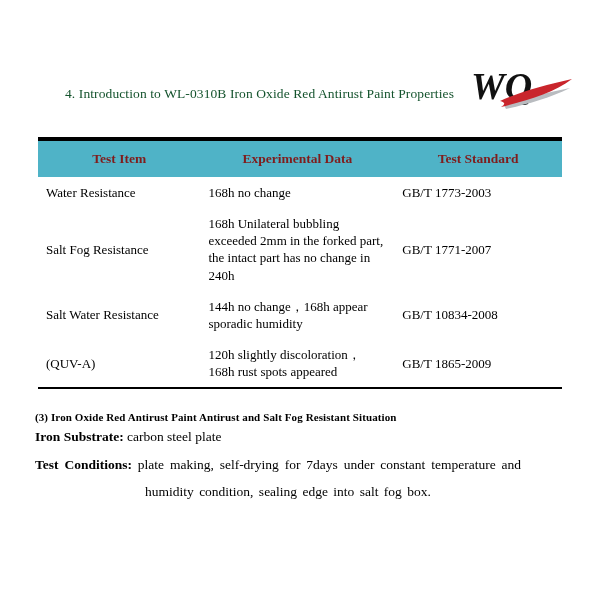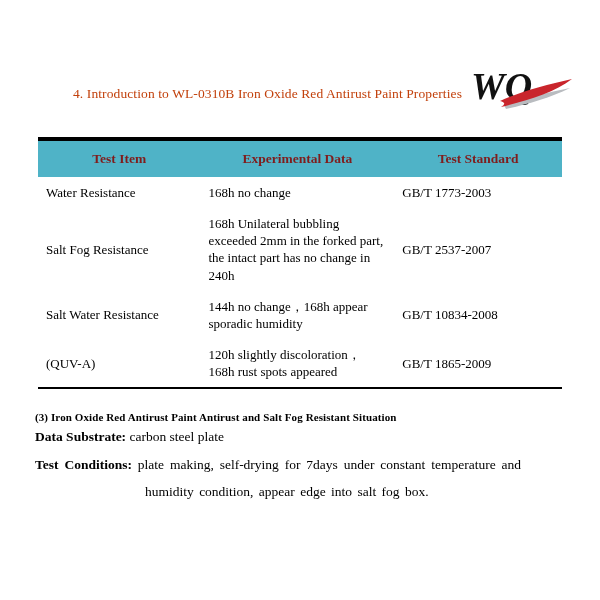--- a/index.html
+++ b/index.html
@@ -2,21 +2,21 @@
 <html><head>
 <meta charset="utf-8">
 <style>
   * { margin:0; padding:0; box-sizing:border-box; }
   html,body { width:600px; height:600px; background:#ffffff; }
   body { font-family:"Liberation Serif", serif; color:#000; }
   .page { position:relative; width:600px; height:600px; background:#fff; overflow:hidden; }
 
   .title {
     position:absolute; left:65px; top:86px;
-    font-size:13.5px; letter-spacing:0.1px; color:#c2410c;margin-left:8px;
+    font-size:13.5px; letter-spacing:0.1px; color:#14532d;
   }
 
   .logo { position:absolute; left:470px; top:64px; width:105px; height:50px; }
   .logo svg text { font-family:"Liberation Serif", serif; fill:#111; }
 
   table.props {
     position:absolute; left:38px; top:137px; width:524px;
     border-collapse:collapse; table-layout:fixed;
     border-top:4px solid #000; border-bottom:2px solid #000;
   }
@@ -72,44 +72,44 @@
     </thead>
     <tbody>
       <tr>
         <td>Water Resistance</td>
         <td>168h no change</td>
         <td>GB/T 1773-2003</td>
       </tr>
       <tr>
         <td>Salt Fog Resistance</td>
         <td>168h Unilateral bubbling exceeded 2mm in the forked part, the intact part has no change in 240h</td>
-        <td>GB/T 2537-2007</td>
+        <td>GB/T 1771-2007</td>
       </tr>
       <tr>
         <td>Salt Water Resistance</td>
         <td>144h no change，168h appear sporadic humidity</td>
         <td>GB/T 10834-2008</td>
       </tr>
       <tr>
         <td>(QUV-A)</td>
         <td>120h slightly discoloration，168h rust spots appeared</td>
         <td>GB/T 1865-2009</td>
       </tr>
     </tbody>
   </table>
 
   <div class="section-heading">(3) Iron Oxide Red Antirust Paint Antirust and Salt Fog Resistant Situation</div>
 
   <div class="kv-line substrate">
-    <span class="lbl">Data Substrate:</span>
+    <span class="lbl">Iron Substrate:</span>
     <span>carbon steel plate</span>
   </div>
 
   <div class="kv-line conditions">
     <span class="lbl">Test Conditions:</span>
     <span>plate making, self-drying for 7days under constant temperature and</span>
   </div>
 
   <div class="kv-line conditions2">
-    <span>humidity condition, appear edge into salt fog box.</span>
+    <span>humidity condition, sealing edge into salt fog box.</span>
   </div>
 
 </div>
 
 </body></html>

